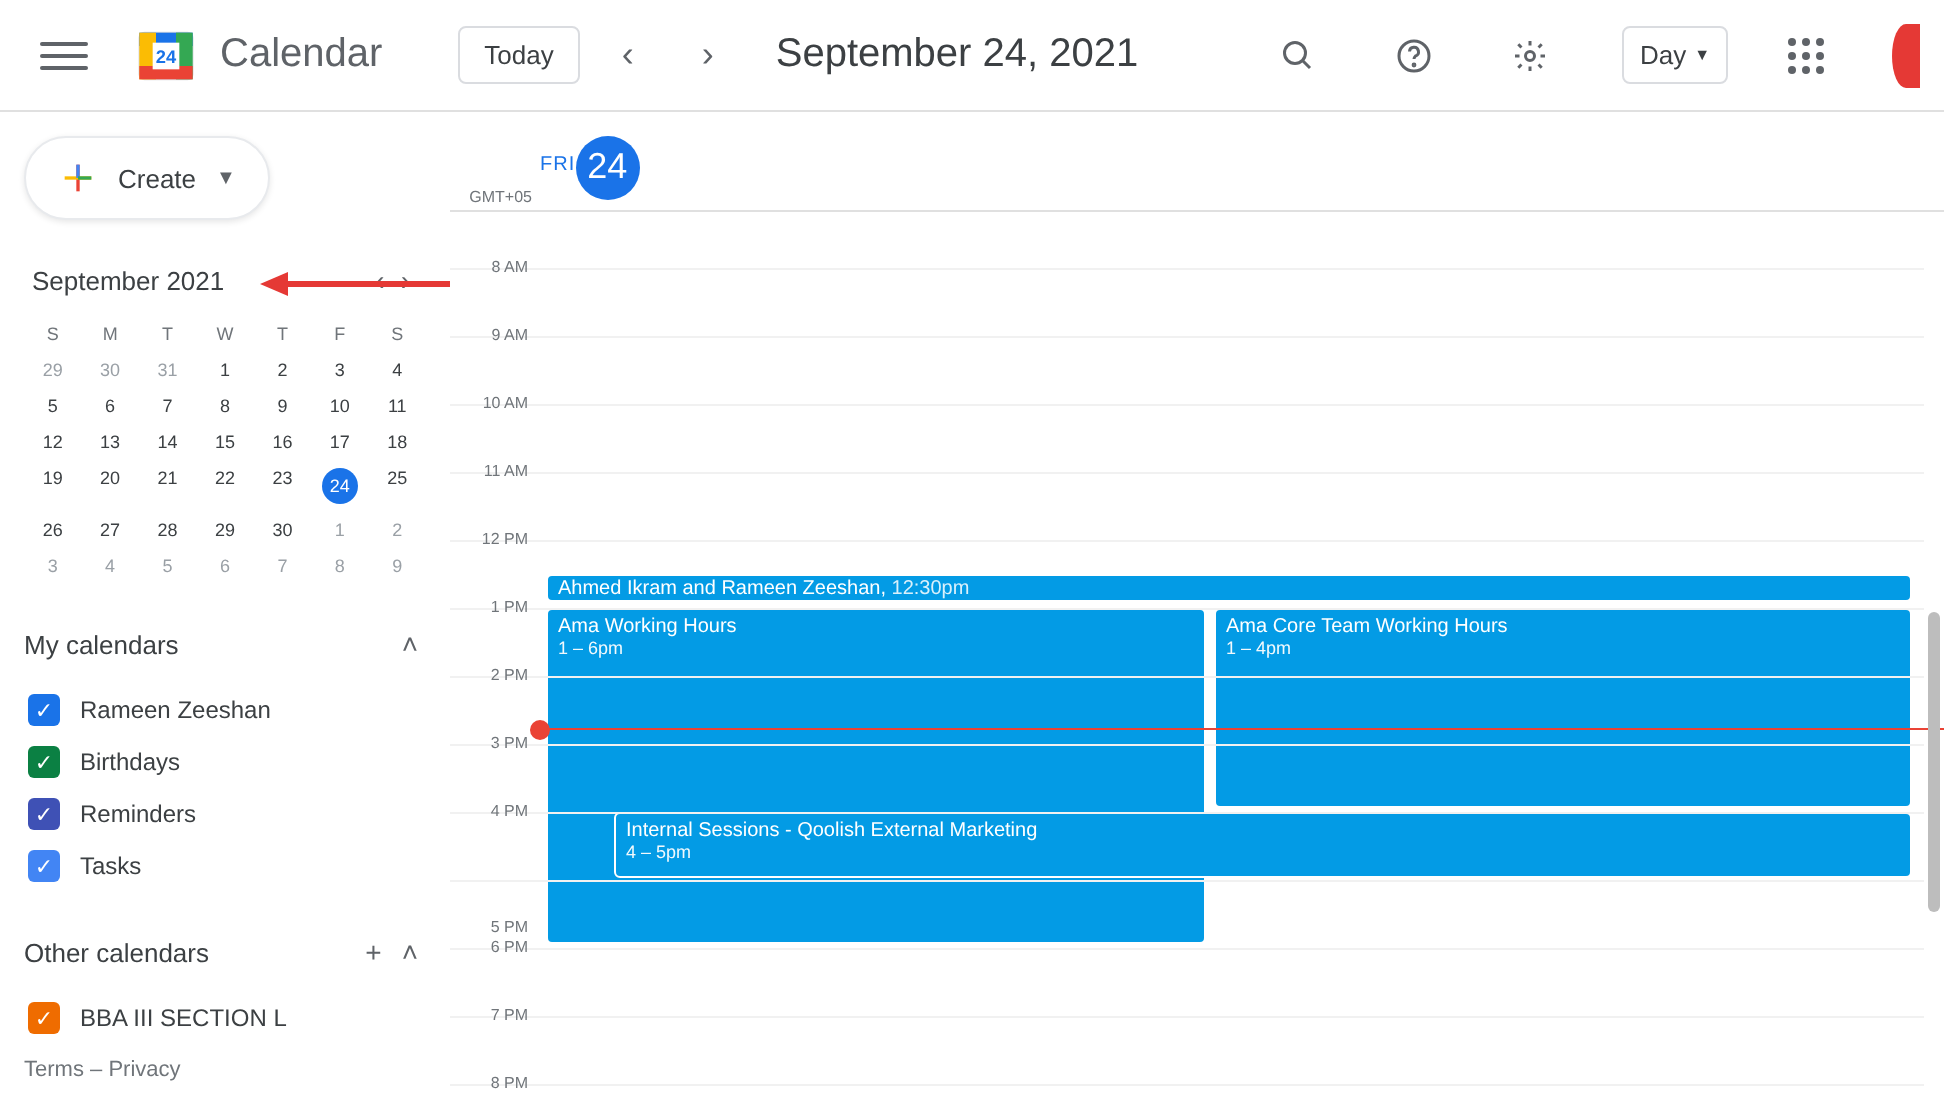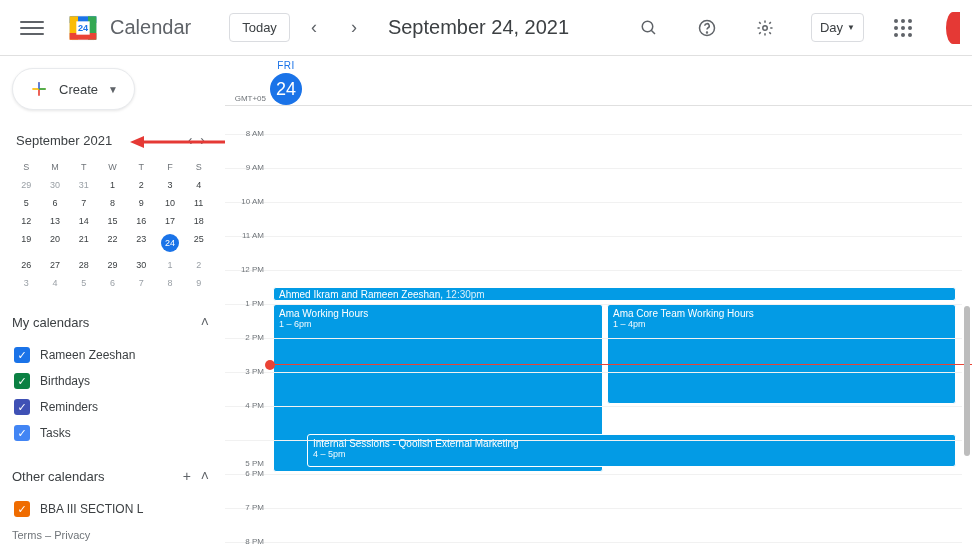--- a/index.html
+++ b/index.html
@@ -38,21 +38,21 @@
 .section-title { font-size:13px; color:#3c4043; flex:1;}
 .section-icons { display:flex; gap:2px; color:#5f6368;}
 .section-icons span{cursor:pointer; padding:4px; font-size:14px;}
 .cal-list { margin-top:4px;}
 .cal-item { display:flex; align-items:center; gap:10px; padding:5px 2px; font-size:12px; color:#3c4043;}
 .checkbox { width:16px; height:16px; border-radius:3px; display:flex; align-items:center; justify-content:center; color:#fff; font-size:11px;}
 .footer { position:absolute; bottom:8px; left:12px; font-size:11px; color:#70757a;}
 .main { position:absolute; top:56px; left:225px; right:0; bottom:0;}
 .day-header { height: 50px; border-bottom:1px solid #e0e0e0; display:flex;}
 .tz { width:45px; font-size:8px; color:#70757a; display:flex; align-items:flex-end; justify-content:flex-end; padding:2px 4px;}
-.day-label { display:flex; flex-direction:column; align-items:center; justify-content:center; padding-top:4px;}
+.day-label { display:flex; flex-direction:row; align-items:center; justify-content:center; padding-top:4px;}
 .day-dow { font-size:10px; color:#1a73e8; font-weight:500; letter-spacing:0.5px;}
 .day-num { width:32px; height:32px; border-radius:50%; background:#1a73e8; color:#fff; display:flex; align-items:center; justify-content:center; font-size:18px; margin-top:2px;}
 .grid { position:relative; height: calc(100% - 50px); overflow:hidden;}
 .hour { position:absolute; left:0; right:10px; height:34px; border-top:1px solid #f1f1f1;}
 .hour-label { position:absolute; left:0; width:45px; text-align:right; padding-right:6px; font-size:8px; color:#70757a; transform:translateY(-5px);}
 .event { position:absolute; background:#039be5; color:#fff; font-size:10px; border-radius:3px; padding:3px 5px; overflow:hidden; border:1px solid #fff; cursor:pointer;}
 .event .title { white-space:nowrap; overflow:hidden;}
 .event .time { font-size:9px; opacity:0.95;}
 .now-line { position:absolute; left:45px; right:0; height:1px; background:#ea4335;}
 .now-dot { position:absolute; width:10px; height:10px; background:#ea4335; border-radius:50%; left:40px; transform:translateY(-4px);}
@@ -253,21 +253,21 @@
       <span class="title"><span>Ahmed Ikram and Rameen Zeeshan,</span> <span style="opacity:0.85;">12:30pm</span></span>
     </div>
     <div class="event" style="top:198px; left:48px; width:330px; height:168px;">
       <div class="title">Ama Working Hours</div>
         <div class="time">1 – 6pm</div>
     </div>
     <div class="event" style="top:198px; left:382px; right:16px; height:100px;">
       <div class="title">Ama Core Team Working Hours</div>
         <div class="time">1 – 4pm</div>
     </div>
-    <div class="event" style="top:300px; left:82px; right:16px; height:33px;margin-top:28px;">
+    <div class="event" style="top:300px; left:82px; right:16px; height:33px;">
       <div class="title">Internal Sessions - Qoolish External Marketing</div>
         <div class="time">4 – 5pm</div>
     </div>
     <div class="now-line" style="top:258px;"></div>
     <div class="now-dot" style="top:258px;"></div>
     <div class="scroll-thumb"></div>
   <div class="hour" style="top: 28px;"></div>
       <div class="hour-label" style="top: 28px;">8 AM</div>
       <div class="hour" style="top: 62px;"></div>
       <div class="hour-label" style="top: 62px;">9 AM</div>

